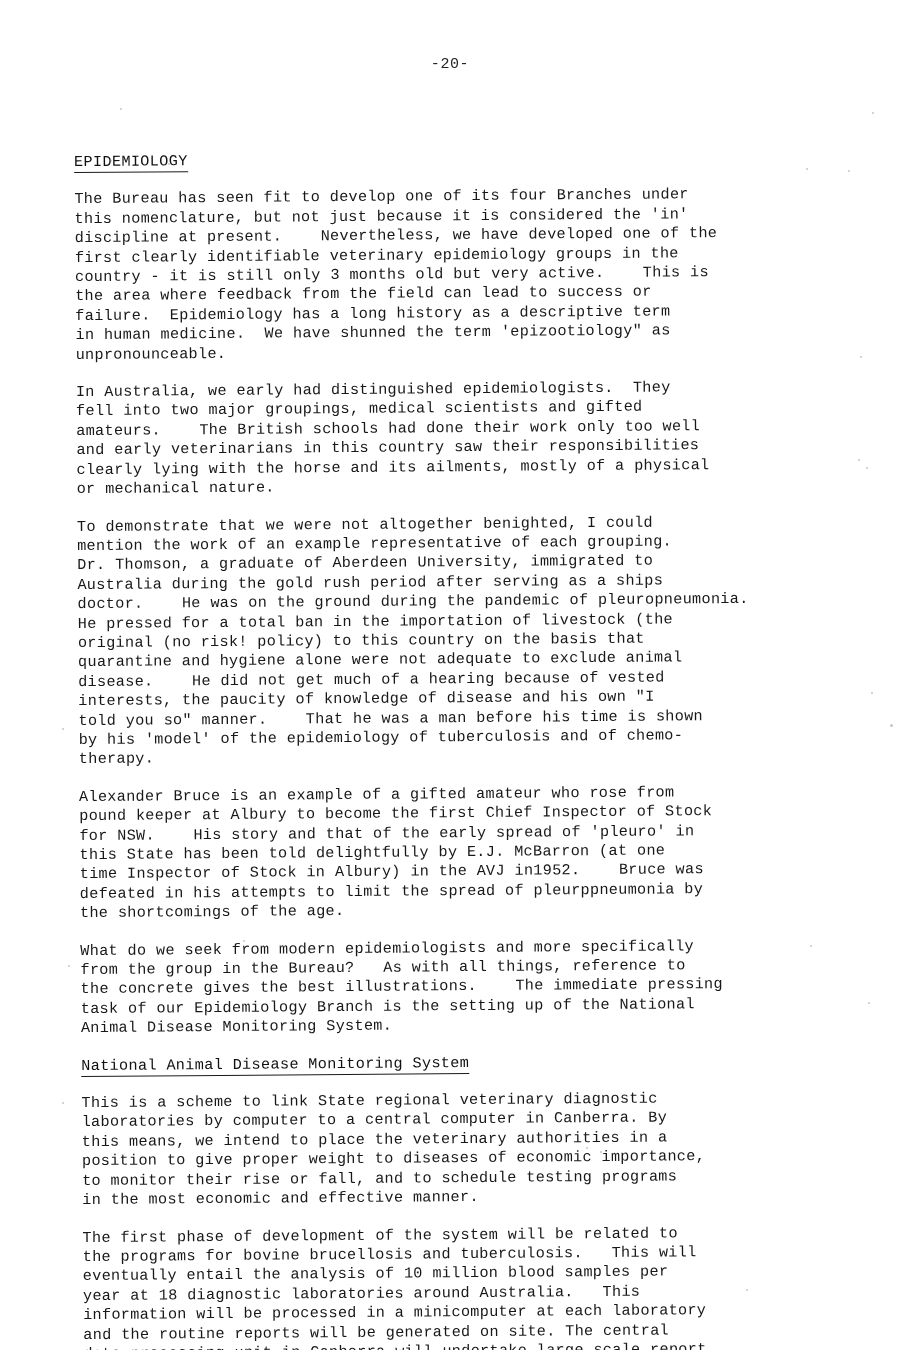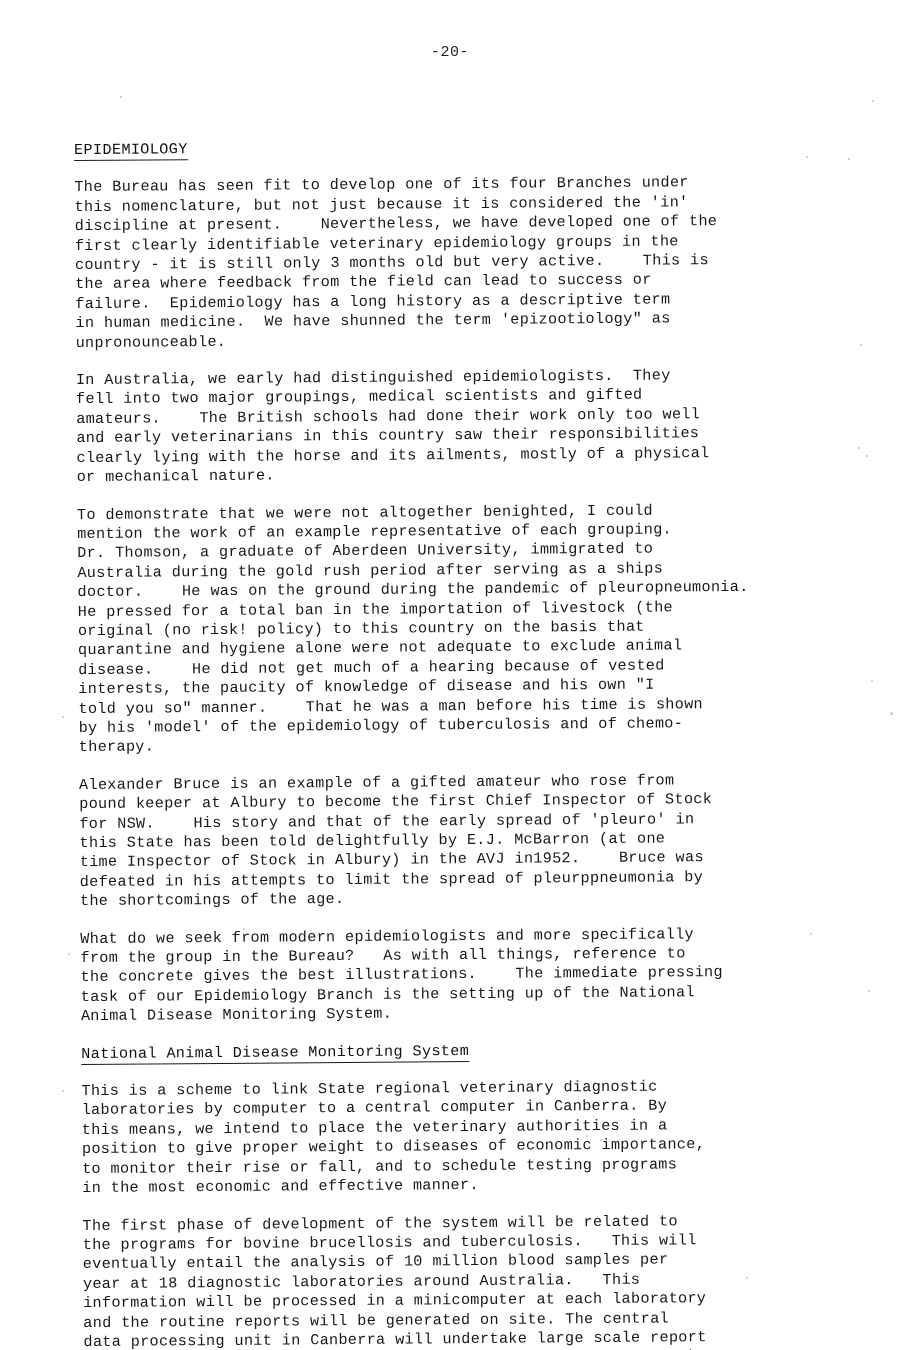--- a/index.html
+++ b/index.html
@@ -15,20 +15,21 @@
     overflow: hidden;
     font-family: "Liberation Mono", "DejaVu Sans Mono", monospace;
     color: #141414;
     -webkit-font-smoothing: none;
   }
 
   .page {
     position: absolute;
     inset: 0;
     background: #ffffff;
+    margin-top: 12px;
   }
 
   
   .folio {
     position: absolute;
     top: 44px;
     left: 0;
     width: 900px;
     text-align: center;
     font-size: 15px;

